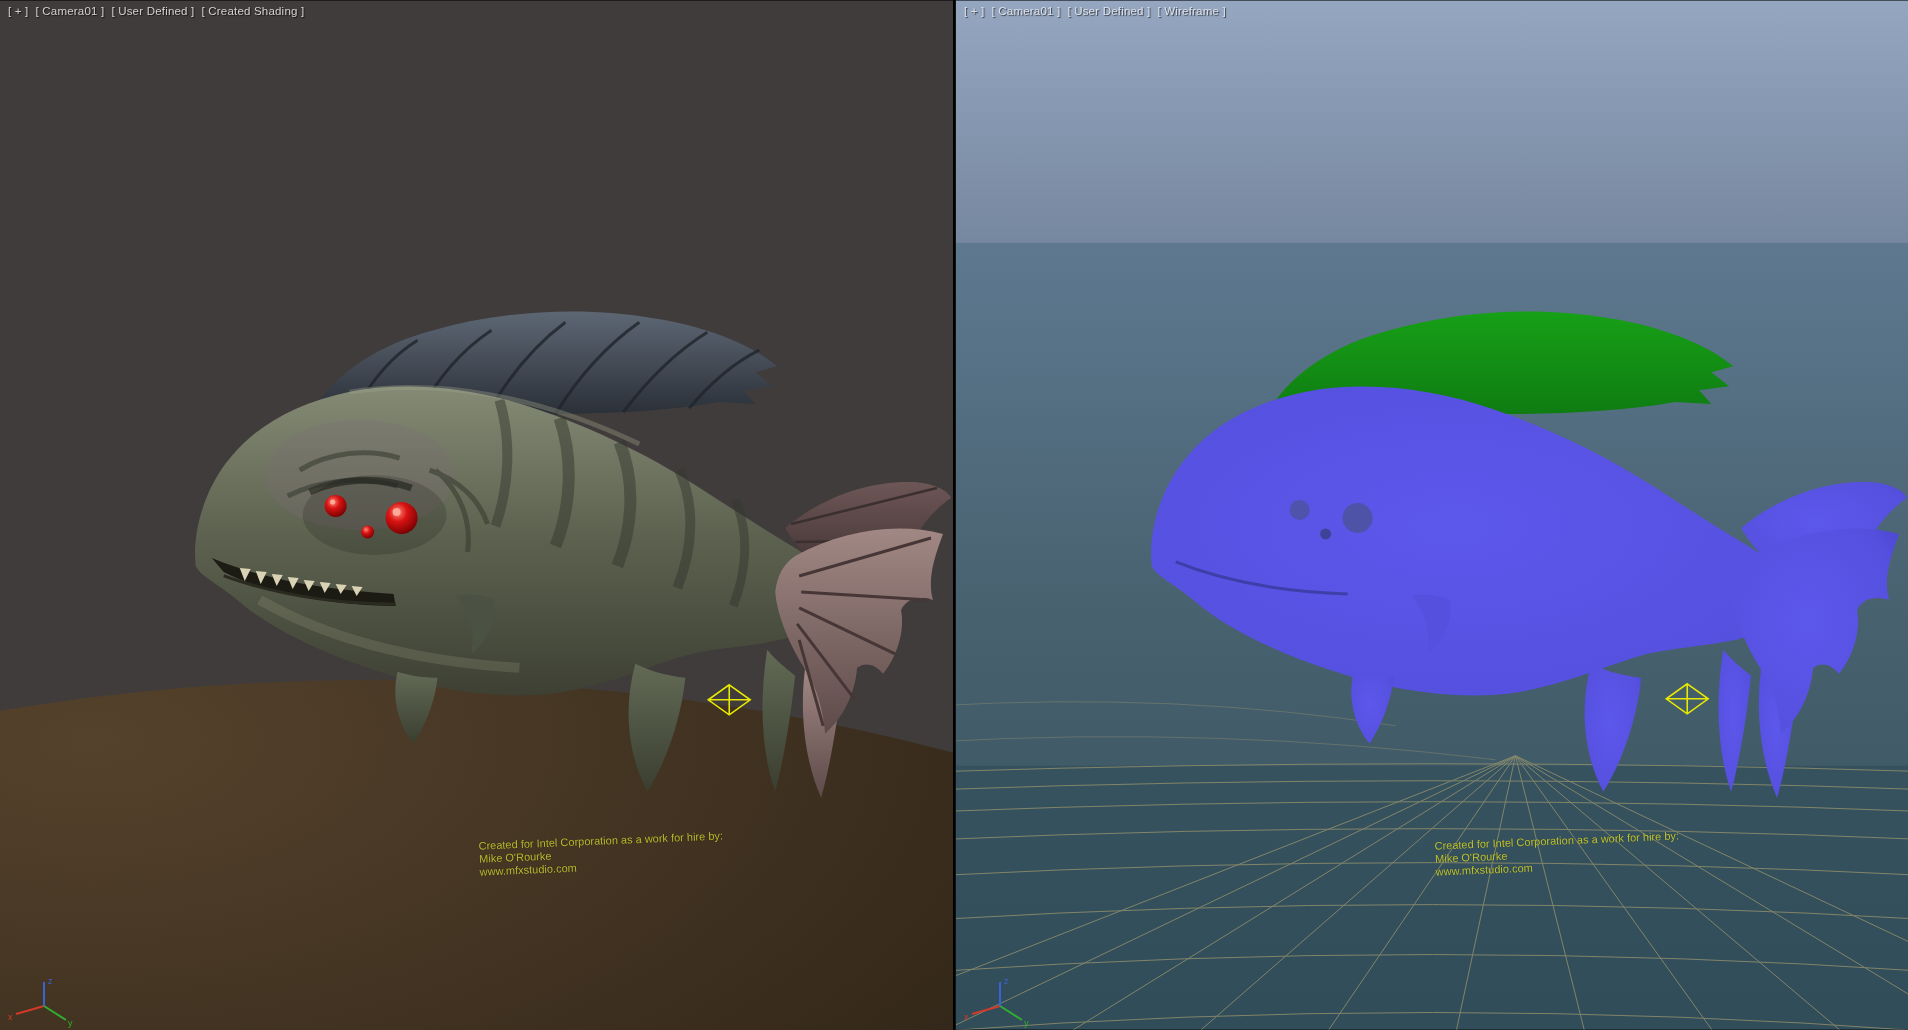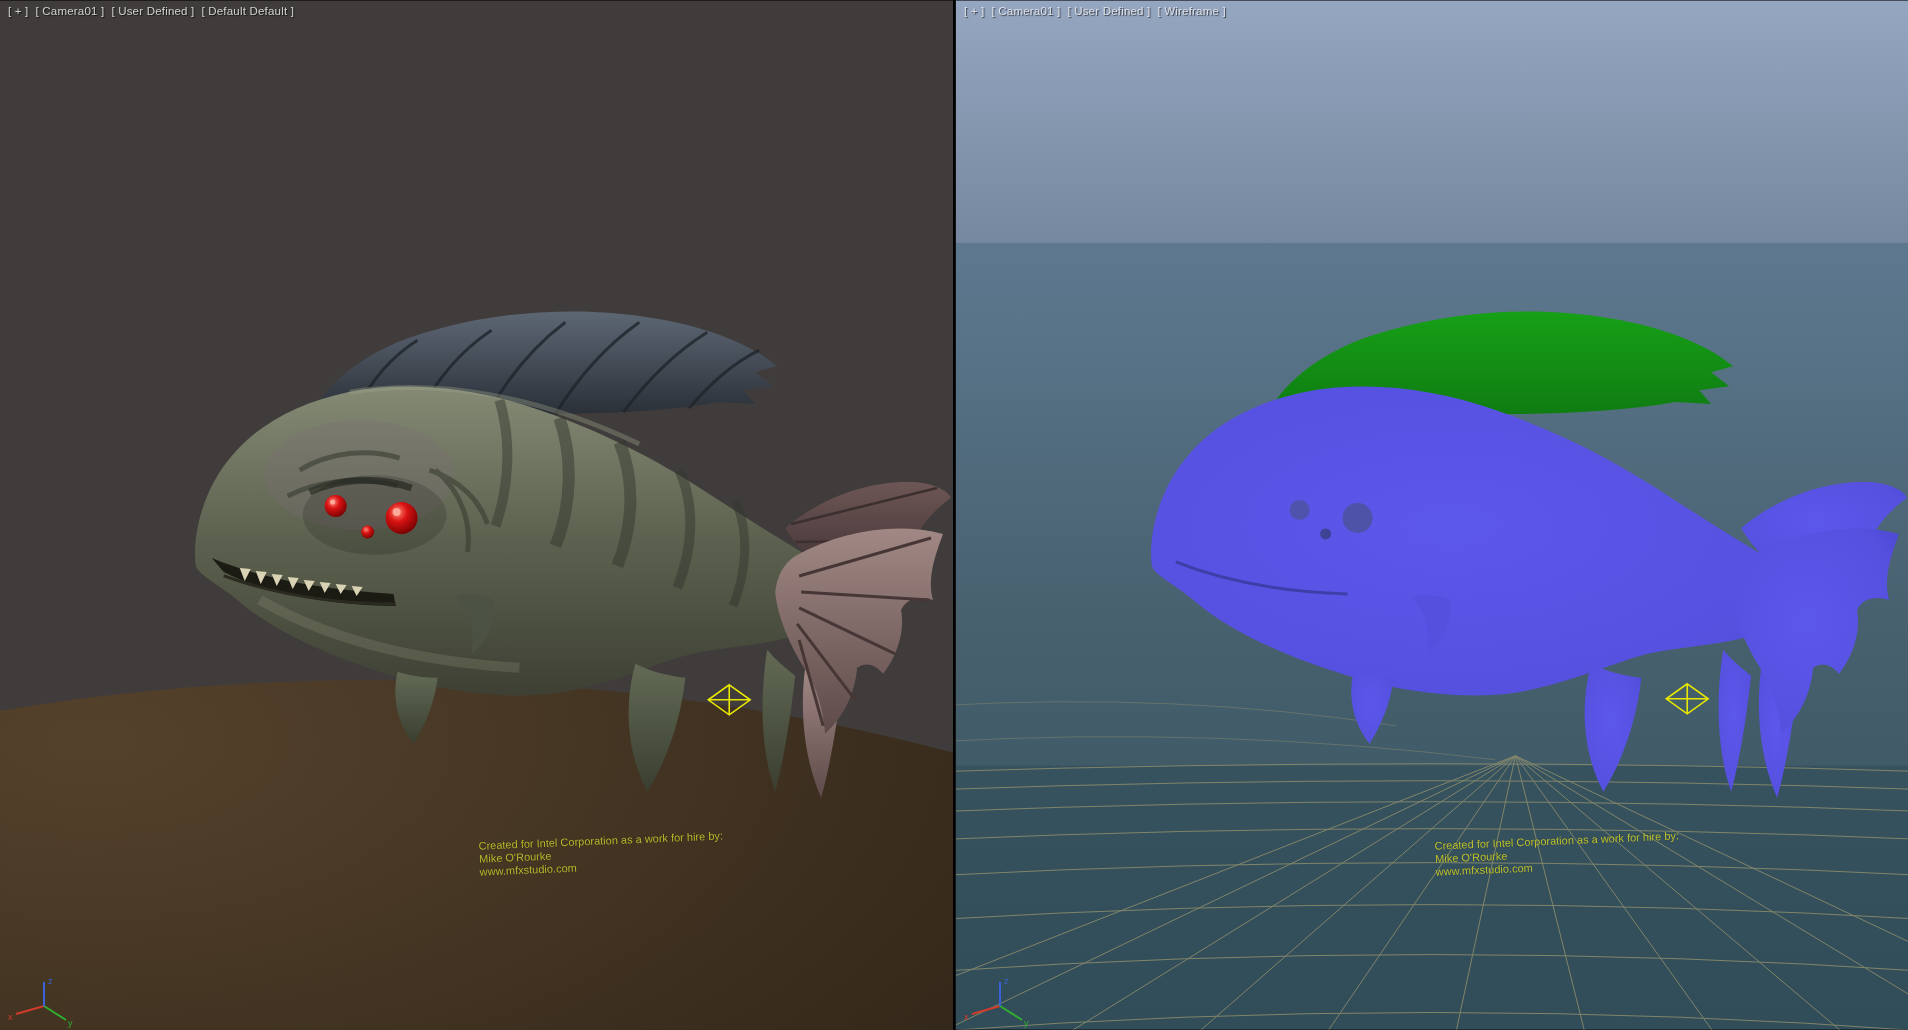--- a/index.html
+++ b/index.html
@@ -156,21 +156,21 @@
         </g>
       </g>
 
       <use href="#gizmoDiamond" transform="translate(730,700)" stroke="#e8e800" stroke-width="1.6" fill="none"></use>
     </svg>
 
     <div class="vp-menu">
       <span>[ + ]</span>
       <span>[ Camera01 ]</span>
       <span>[ User Defined ]</span>
-      <span>[ Default Default ]</span>
+      <span>[ Created Shading ]</span>
     </div>
 
     <div class="signature">
       <div>Created for Intel Corporation as a work for hire by:</div>
       <div>Mike O'Rourke</div>
       <div>www.mfxstudio.com</div>
     </div>
 
     <svg class="tripod" width="80" height="58">
       <line x1="40" y1="36" x2="12" y2="44" stroke="#d23a2a" stroke-width="2"></line>

